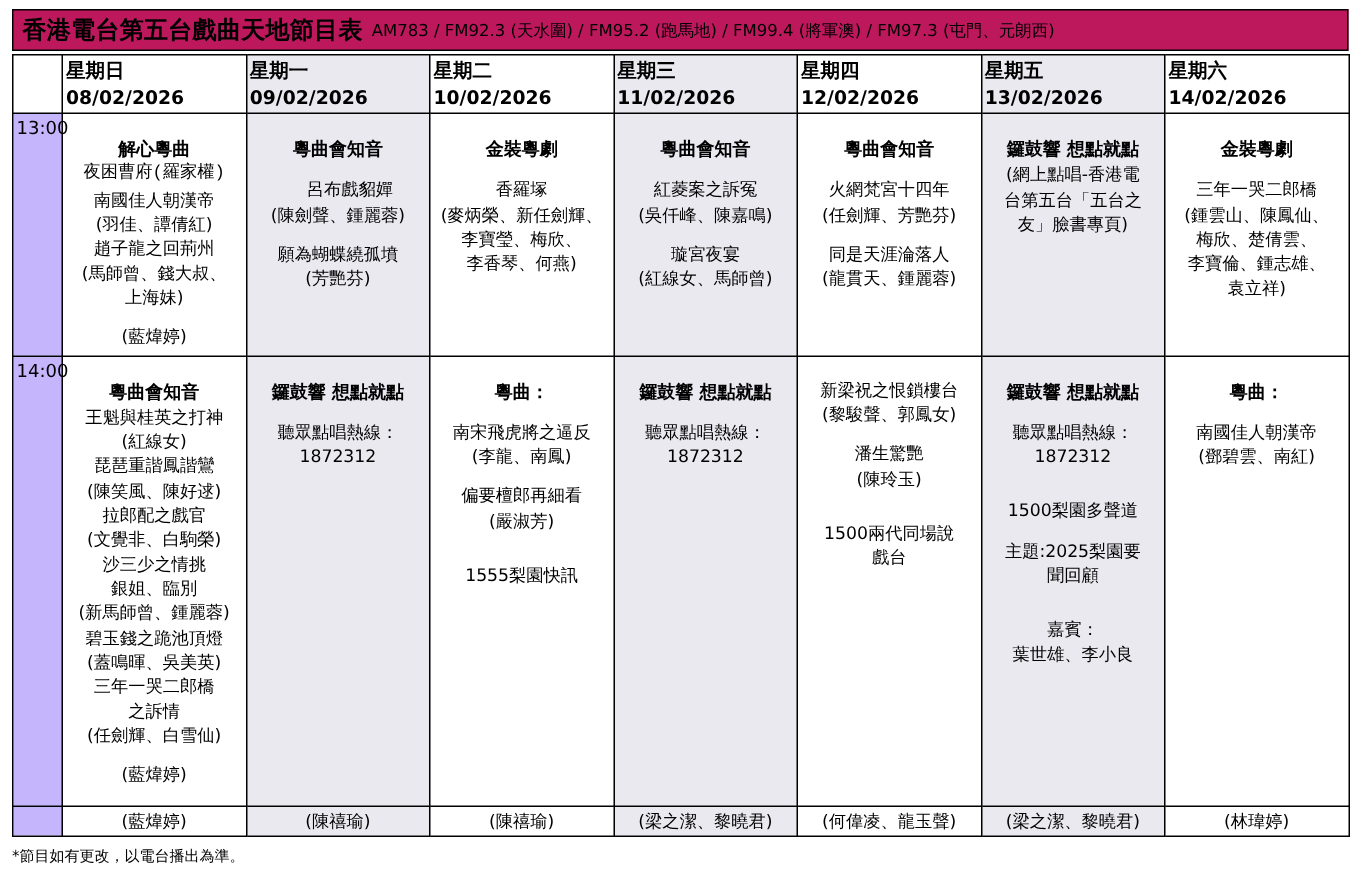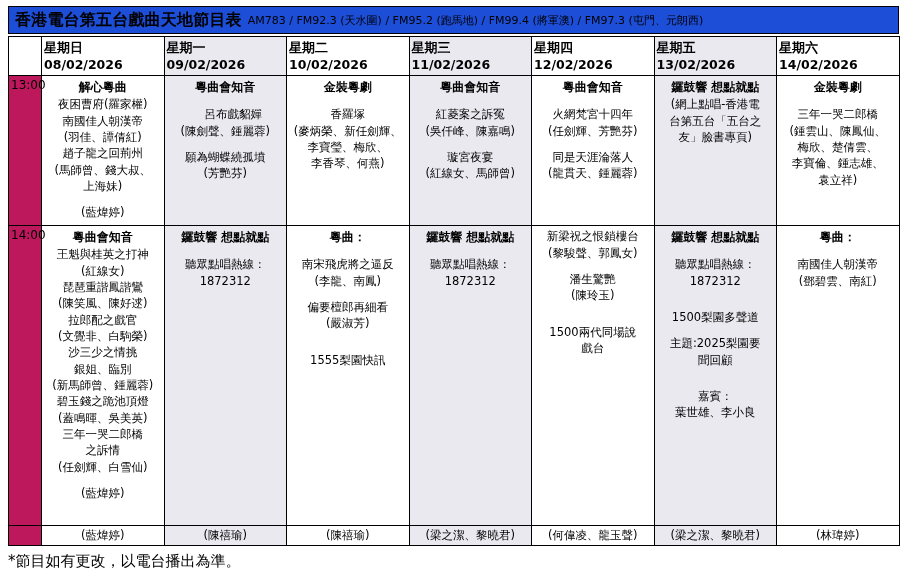--- a/index.html
+++ b/index.html
@@ -12,21 +12,21 @@
   }
   .page{position:relative;width:907px;height:582px;box-sizing:border-box;padding:6px 8px 0 8px;}
 
   
   .titlebar{
     border:1px solid #000;
     height:28px;
     display:flex;align-items:center;
     padding:0 6px;
     box-sizing:border-box;
-    background:#1d4ed8;
+    background:#be185d;
   }
   .title-main{font-size:16px;font-weight:bold;letter-spacing:0.2px;}
   .title-sub{font-size:11px;margin-left:6px;}
 
   
   table.schedule{
     border-collapse:collapse;
     width:891px;
     table-layout:fixed;
     margin-top:2px;
@@ -50,45 +50,45 @@
     vertical-align:middle;
   }
   thead th .dow{display:block;font-size:13px;}
   thead th .date{display:block;font-size:12.5px;}
 
   .shade{background:#ebe9f0;}
   .plain{background:#ffffff;}
 
   .cell{font-size:11.5px;line-height:1.42;text-align:center;}
   .prog{margin:0 0 2px 0;}
-  .prog .ttl{font-weight:bold;display:block;font-size:12px;line-height:1.5;}
+  .prog .ttl{font-weight:bold;display:block;font-size:12px;line-height:1.5;margin-top:12px;}
   .prog .ln{display:block;}
   .spacer{height:10px;}
 
   .timecell{
     font-size:12px;
     font-weight:normal;
     text-align:left;
     padding-top:2px;
     padding-left:1px;
     vertical-align:top;
-    background:#be185d;
+    background:#c4b5fd;
   }
   .row1 td{height:150px;}
   .row2 td{height:300px;}
   .credit td{height:18px;text-align:center;font-size:11.5px;padding-bottom:2px;vertical-align:bottom;}
 
   
   .footer{
     display:flex;justify-content:space-between;align-items:flex-end;
     width:891px;
     margin-top:6px;
     font-size:11.5px;
   }
-  .footer .note{font-size:15px;}
+  .footer .note{font-size:10px;}
   .footer .url{font-size:11.5px;}
 </style>
 </head>
 <body>
 
 <div class="page">
 
   <div class="titlebar">
     <span class="title-main">香港電台第五台戲曲天地節目表</span>
     <span class="title-sub">AM783 / FM92.3 (天水圍) / FM95.2 (跑馬地) / FM99.4 (將軍澳) / FM97.3 (屯門、元朗西)</span>
@@ -138,21 +138,21 @@
         </th>
       </tr>
     </thead>
     <tbody>
       <tr class="row1">
         <td class="timecell">13:00</td>
         <td class="plain cell">
             <div class="prog">
               <span class="ttl">解心粵曲</span>
               <div>
-                <span class="ln" style="display: block;">夜困曹府(羅家權)</span>
+                <span class="ln" style="display: block; font-family: Liberation Mono, monospace;">夜困曹府(羅家權)</span>
                 <span class="ln" style="display: block;">南國佳人朝漢帝</span>
                 <span class="ln" style="display: block;">(羽佳、譚倩紅)</span>
                 <span class="ln" style="display: block;">趙子龍之回荊州</span>
                 <span class="ln" style="display: block;">(馬師曾、錢大叔、</span>
                 <span class="ln" style="display: block;">上海妹)</span>
                 <span class="spacer" style="display: block;"></span>
                 <span class="ln" style="display: block;">(藍煒婷)</span>
               </div>
             </div>
           </td>

